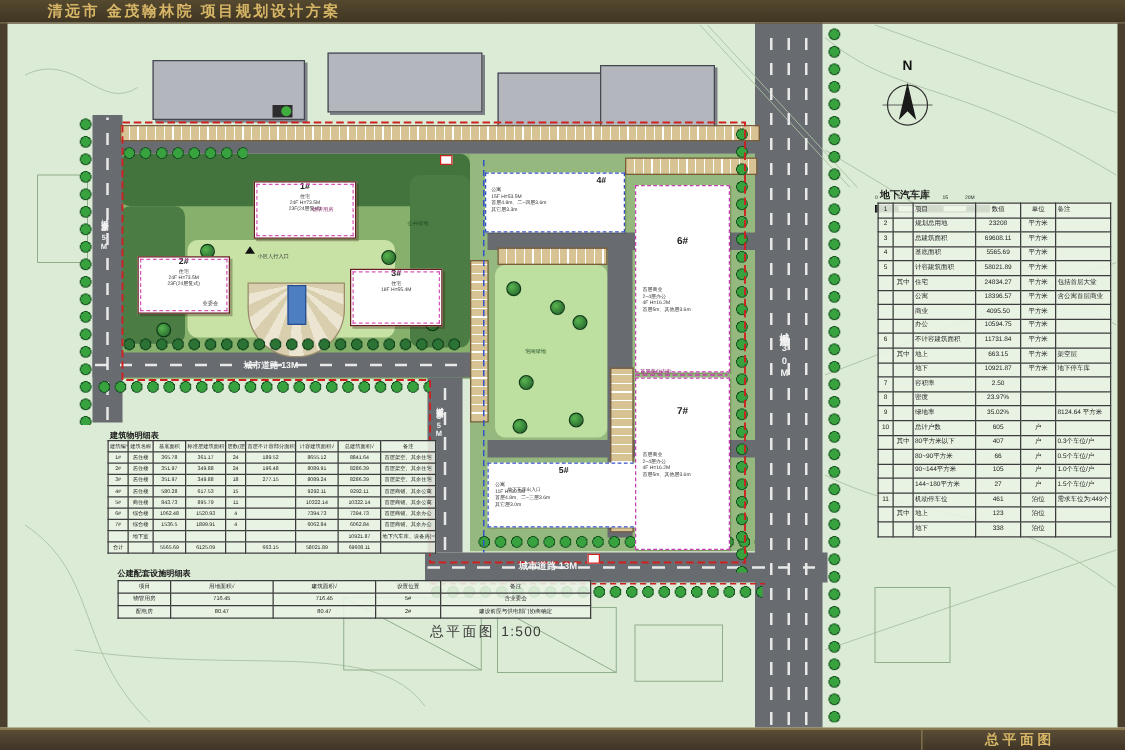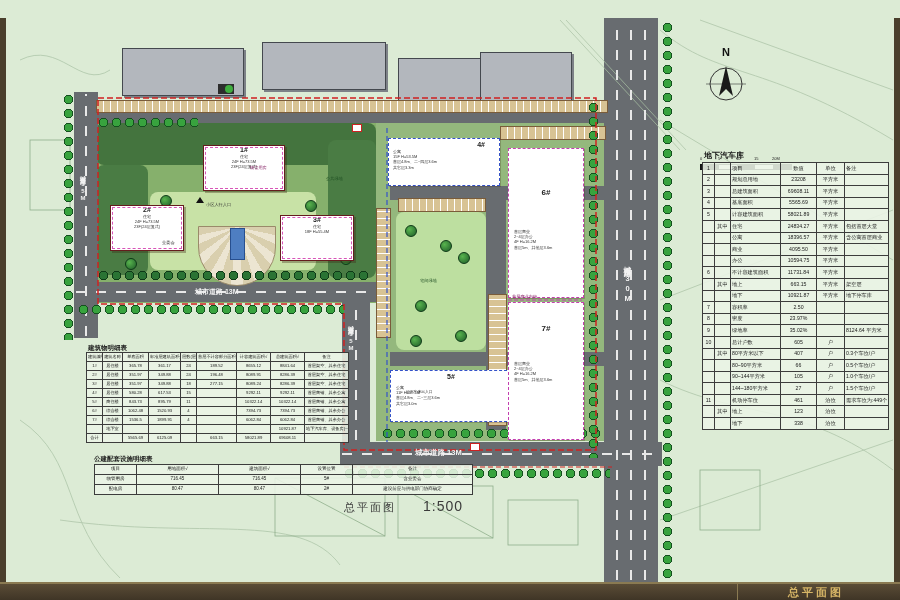--- a/index.html
+++ b/index.html
@@ -616,22 +616,25 @@
           <td>80.47</td>
           <td>80.47</td>
           <td>2#</td>
           <td>建设前应与供电部门协商确定</td>
         </tr>
       </tbody>
   </table>
 
   <div class="abs caption" style="left:344px;top:498px;font-size:11px;letter-spacing:2px;">
     <span>总平面图</span>
-    <span style="margin-left:22px;font-size:14px;letter-spacing:1px;">1:500</span>
-  </div>
-
+    <span style="font-size:11px;letter-spacing:1px;">1:500</span>
+  </div>
+
+  <div class="abs tbar">
+    <span class="ttl">清远市 金茂翰林院 项目规划设计方案</span>
+  </div>
   <div class="abs sideL"></div>
   <div class="abs sideR"></div>
   <div class="abs bbar">
     <span class="flabel">总平面图</span>
   </div>
 
 </div>
 
 </body></html>

